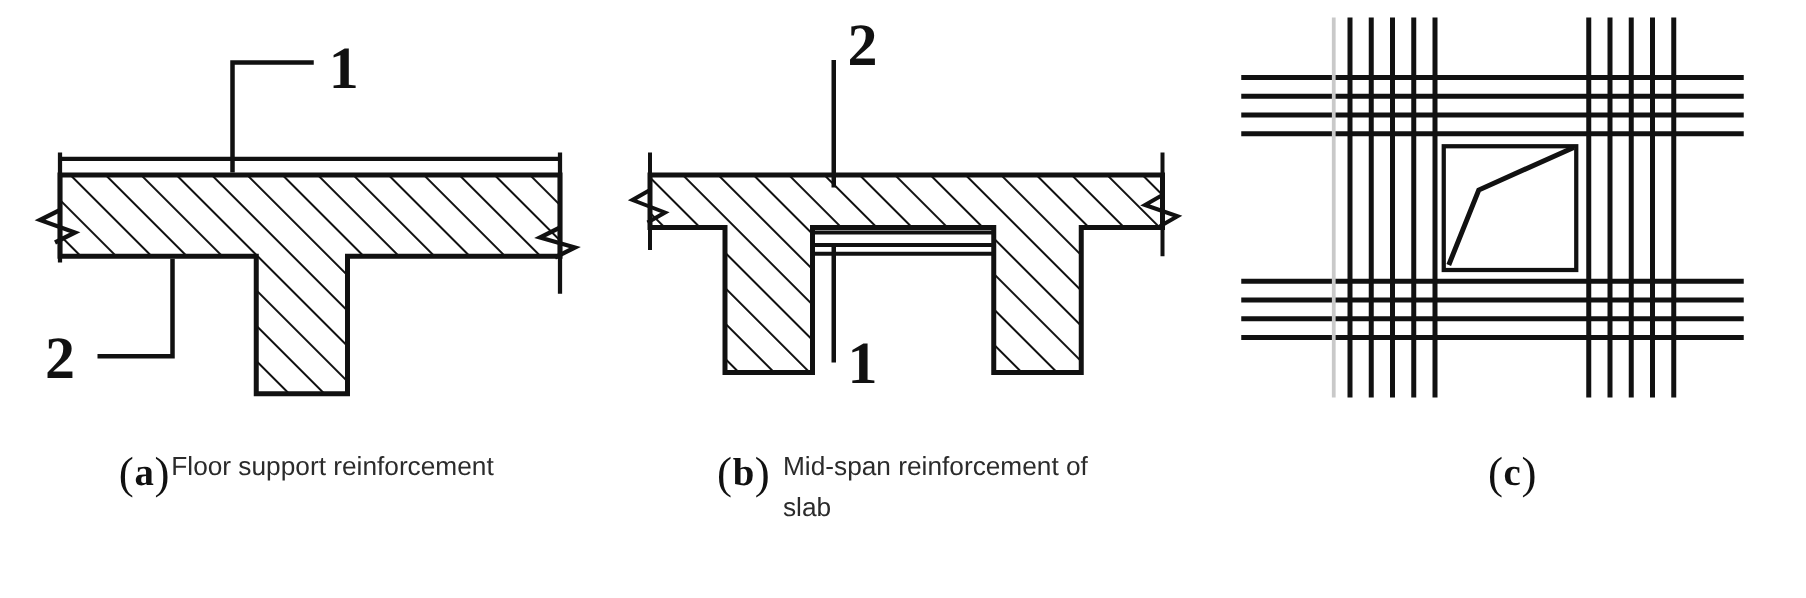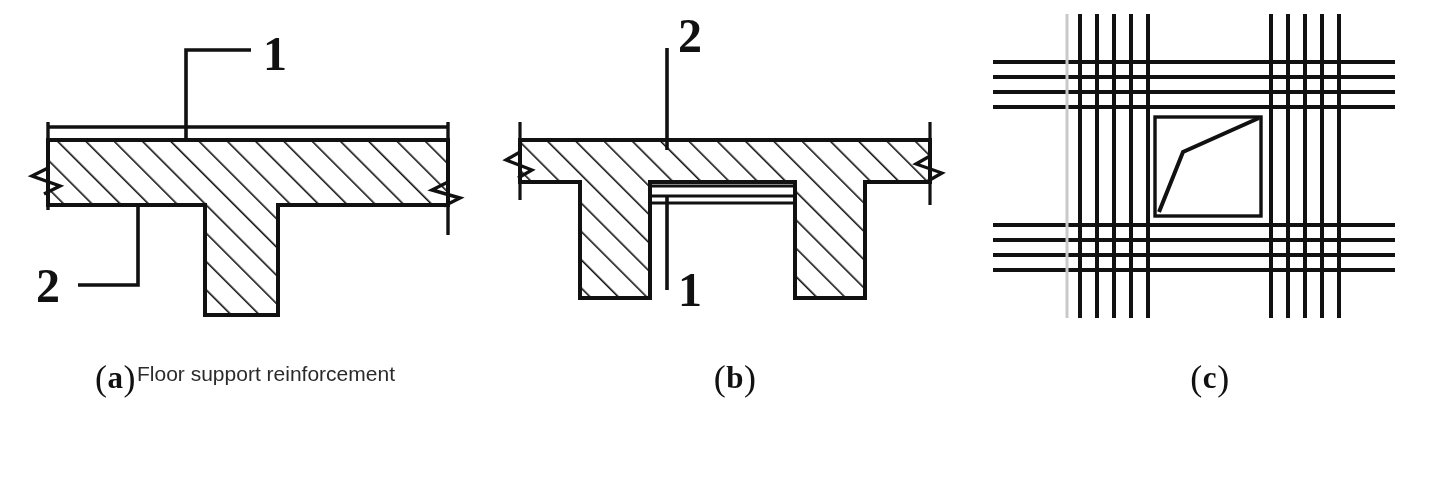--- a/index.html
+++ b/index.html
@@ -159,20 +159,21 @@
 
         <text x="188" y="52" font-family="Liberation Serif, serif" font-size="48" font-weight="700" fill="#111">2</text>
         <text x="188" y="306" font-family="Liberation Serif, serif" font-size="48" font-weight="700" fill="#111">1</text>
       </svg>
     </div>
 
     <div class="caption" id="cap-b">
       <span class="cap-tag">
         <span class="cap-paren">(</span><span>b</span><span class="cap-paren">)</span>
       </span>
+      <span class="cap-text">Mid-span reinforcement of slab</span>
     </div>
   </div>
 
   <div class="panel" id="panel-c">
     <div class="drawing">
       <svg viewBox="0 0 470 340" xmlns="http://www.w3.org/2000/svg">
         <g stroke="#111" stroke-width="4">
 
           <g>
             <line x1="18" y1="62" x2="420" y2="62"></line>

